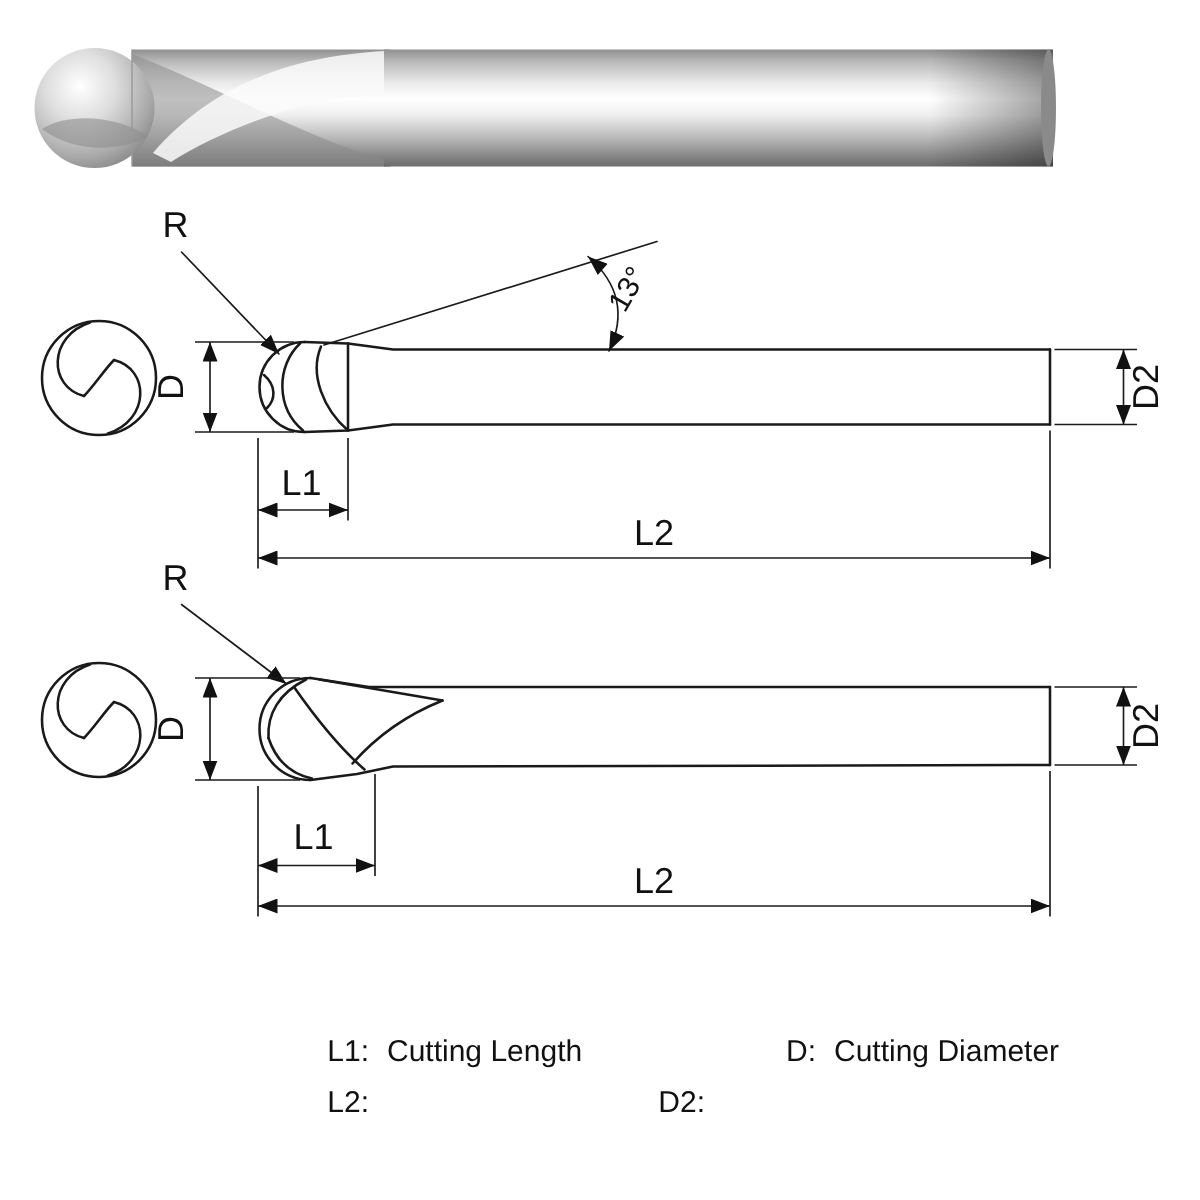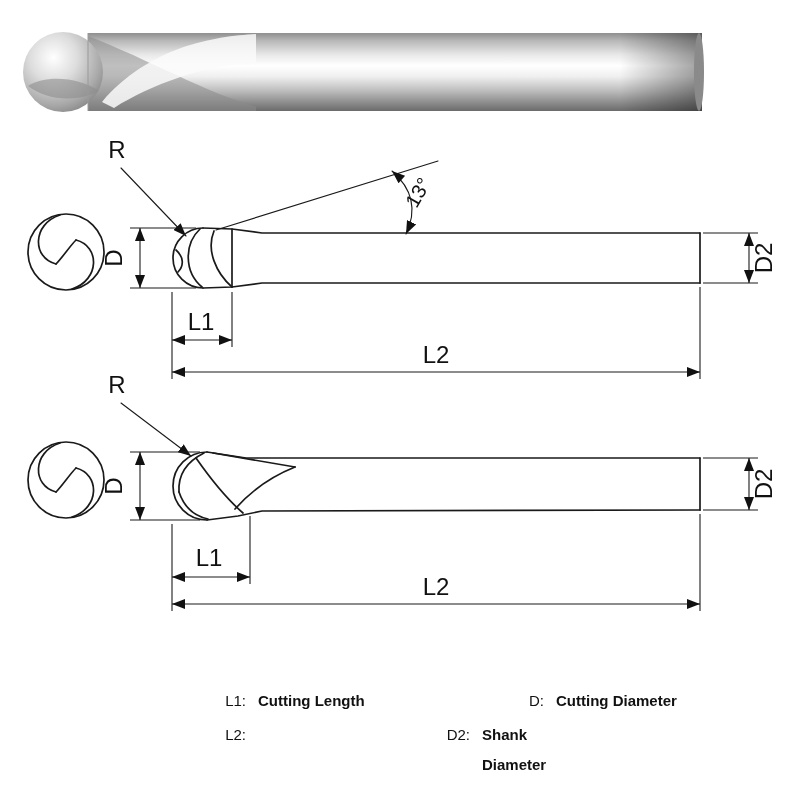--- a/index.html
+++ b/index.html
@@ -6,23 +6,23 @@
   #stage{position:relative;width:800px;height:800px;background:#ffffff;overflow:hidden;
          font-family:"Liberation Sans",sans-serif;}
   svg{position:absolute;left:0;top:0;}
   .outline{fill:none;stroke:#1a1a1a;stroke-width:1.7;stroke-linejoin:round;stroke-linecap:round;}
   .thin{fill:none;stroke:#1a1a1a;stroke-width:1.1;stroke-linecap:round;}
   .dim{fill:none;stroke:#1a1a1a;stroke-width:1.1;}
   .lbl{fill:#111;font-family:"Liberation Sans",sans-serif;font-size:24px;}
   .lbl-small{fill:#111;font-family:"Liberation Sans",sans-serif;font-size:20px;}
   .legend{position:absolute;left:188px;top:686px;display:grid;
           grid-template-columns:58px 212px 62px auto;column-gap:12px;row-gap:4px;
-          font-size:15px;line-height:30px;color:#111;}
+          font-size:20px;line-height:30px;color:#111;}
   .legend .key{text-align:right;}
-  .legend .val{text-align:left;font-weight:bold;}
+  .legend .val{text-align:left;}
 </style>
 </head>
 <body>
 
 <div id="stage">
 
 <svg width="800" height="800" viewBox="0 0 800 800">
   <defs>
     <linearGradient id="metalV" x1="0" y1="0" x2="0" y2="1">
       <stop offset="0" stop-color="#8f8f8f"></stop>
@@ -175,16 +175,15 @@
 </svg>
 
 <div class="legend">
   <span class="key">L1:</span>
   <span class="val">Cutting Length</span>
   <span class="key">D:</span>
   <span class="val">Cutting Diameter</span>
 
   <span class="key">L2:</span>
   <span class="key">D2:</span>
-  <span class="val">Shank Diameter</span>
 </div>
 
 </div>
 
 </body></html>

